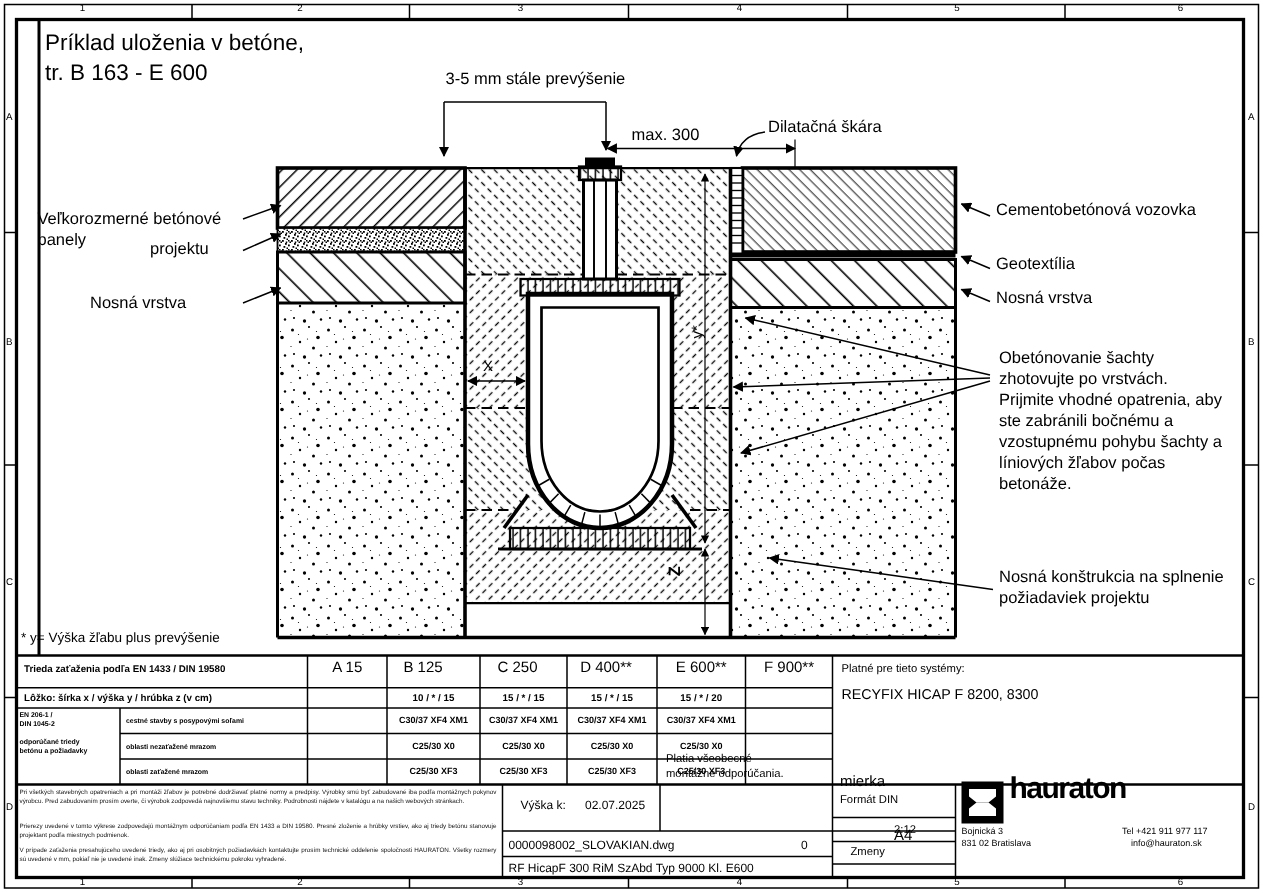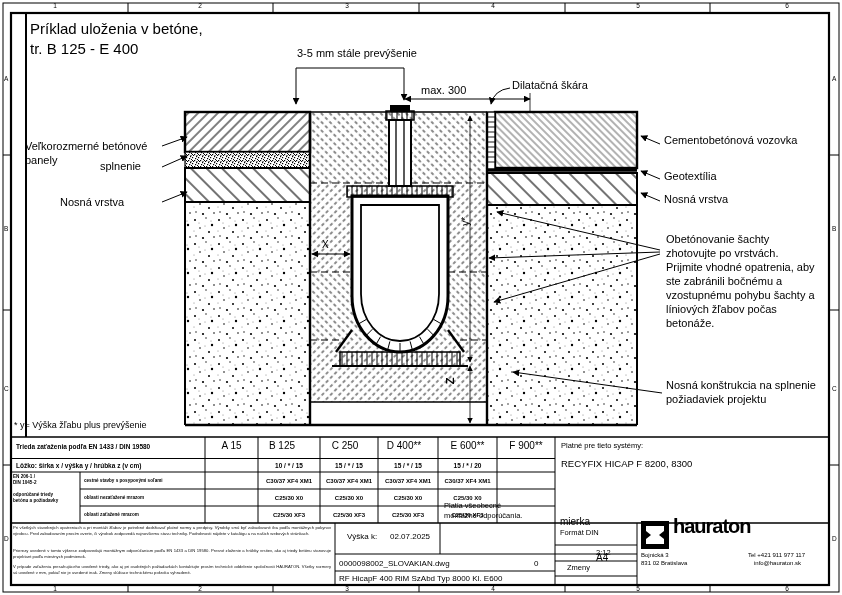--- a/index.html
+++ b/index.html
@@ -221,27 +221,27 @@
 <div class="lbl" style="left:4px;top:75px;font-size:6.5px">A</div>
 <div class="lbl" style="left:4px;top:225px;font-size:6.5px">B</div>
 <div class="lbl" style="left:4px;top:385px;font-size:6.5px">C</div>
 <div class="lbl" style="left:4px;top:535px;font-size:6.5px">D</div>
 <div class="lbl" style="left:832px;top:75px;font-size:6.5px">A</div>
 <div class="lbl" style="left:832px;top:225px;font-size:6.5px">B</div>
 <div class="lbl" style="left:832px;top:385px;font-size:6.5px">C</div>
 <div class="lbl" style="left:832px;top:535px;font-size:6.5px">D</div>
 
 <div class="lbl" style="left:30px;top:19px;font-size:15px;line-height:1.35">Príklad uloženia v betóne,
-tr. B 125 - E 400</div>
+tr. B 163 - E 600</div>
 <div class="lbl" style="left:297px;top:47px;font-size:11px">3-5 mm stále prevýšenie</div>
 <div class="lbl" style="left:421px;top:84px;font-size:11px">max. 300</div>
 <div class="lbl" style="left:512px;top:79px;font-size:11px">Dilatačná škára</div>
 <div class="lbl r" style="left:25px;top:140px;width:135px;font-size:11px">Veľkorozmerné betónové
 panely</div>
-<div class="lbl r" style="left:100px;top:160px;width:60px;font-size:11px">splnenie</div>
+<div class="lbl r" style="left:100px;top:160px;width:60px;font-size:11px">projektu</div>
 <div class="lbl r" style="left:60px;top:196px;width:100px;font-size:11px">Nosná vrstva</div>
 <div class="lbl" style="left:664px;top:134px;font-size:11px">Cementobetónová vozovka</div>
 <div class="lbl" style="left:664px;top:170px;font-size:11px">Geotextília</div>
 <div class="lbl" style="left:664px;top:193px;font-size:11px">Nosná vrstva</div>
 <div class="lbl" style="left:666px;top:232px;width:174px;font-size:11px;line-height:1.28">Obetónovanie šachty
 zhotovujte po vrstvách.
 Prijmite vhodné opatrenia, aby
 ste zabránili bočnému a
 vzostupnému pohybu šachty a
 líniových žľabov počas
@@ -296,21 +296,21 @@
 <div class="lbl tiny" style="left:13px;top:525px;width:318px">Pri všetkých stavebných opatreniach a pri montáži žľabov je potrebné dodržiavať platné normy a predpisy. Výrobky smú byť zabudované iba podľa montážnych pokynov výrobcu. Pred zabudovaním prosím overte, či výrobok zodpovedá najnovšiemu stavu techniky. Podrobnosti nájdete v katalógu a na našich webových stránkach.</div>
 <div class="lbl tiny" style="left:13px;top:548px;width:318px">Prierezy uvedené v tomto výkrese zodpovedajú montážnym odporúčaniam podľa EN 1433 a DIN 19580. Presné zloženie a hrúbky vrstiev, ako aj triedy betónu stanovuje projektant podľa miestnych podmienok.</div>
 <div class="lbl tiny" style="left:13px;top:564px;width:318px">V prípade zaťaženia presahujúceho uvedené triedy, ako aj pri osobitných požiadavkách kontaktujte prosím technické oddelenie spoločnosti HAURATON. Všetky rozmery sú uvedené v mm, pokiaľ nie je uvedené inak. Zmeny slúžiace technickému pokroku vyhradené.</div>
 
 <div class="lbl" style="left:347px;top:532px;font-size:8px">Výška k:</div>
 <div class="lbl" style="left:390px;top:532px;font-size:8px">02.07.2025</div>
 <div class="lbl" style="left:444px;top:501px;width:110px;font-size:7.5px;line-height:1.35">Platia všeobecné
 montážne odporúčania.</div>
 <div class="lbl" style="left:339px;top:559px;font-size:8px">0000098002_SLOVAKIAN.dwg</div>
 <div class="lbl" style="left:534px;top:559px;font-size:8px">0</div>
-<div class="lbl" style="left:339px;top:574px;font-size:8px">RF HicapF   400 RiM SzAbd Typ 8000 Kl. E600</div>
+<div class="lbl" style="left:339px;top:574px;font-size:8px">RF HicapF   300 RiM SzAbd Typ 9000 Kl. E600</div>
 
 <div class="lbl" style="left:560px;top:528px;font-size:7.5px">Formát DIN</div>
 <div class="lbl r" style="left:596px;top:552px;width:36px;font-size:10px">A4</div>
 <div class="lbl" style="left:560px;top:516px;font-size:10px">mierka</div>
 <div class="lbl r" style="left:596px;top:548px;width:36px;font-size:7.5px">2:12</div>
 <div class="lbl" style="left:567px;top:563px;font-size:7.5px">Zmeny</div>
 
 <div style="position:absolute;left:641px;top:521px;width:28px;height:28px;background:#000">
   <svg width="28" height="28" viewBox="0 0 28 28">
     <path d="M5,5 h18 v5 l-5,4 h-8 l-5,-4 z" fill="#fff"></path>

